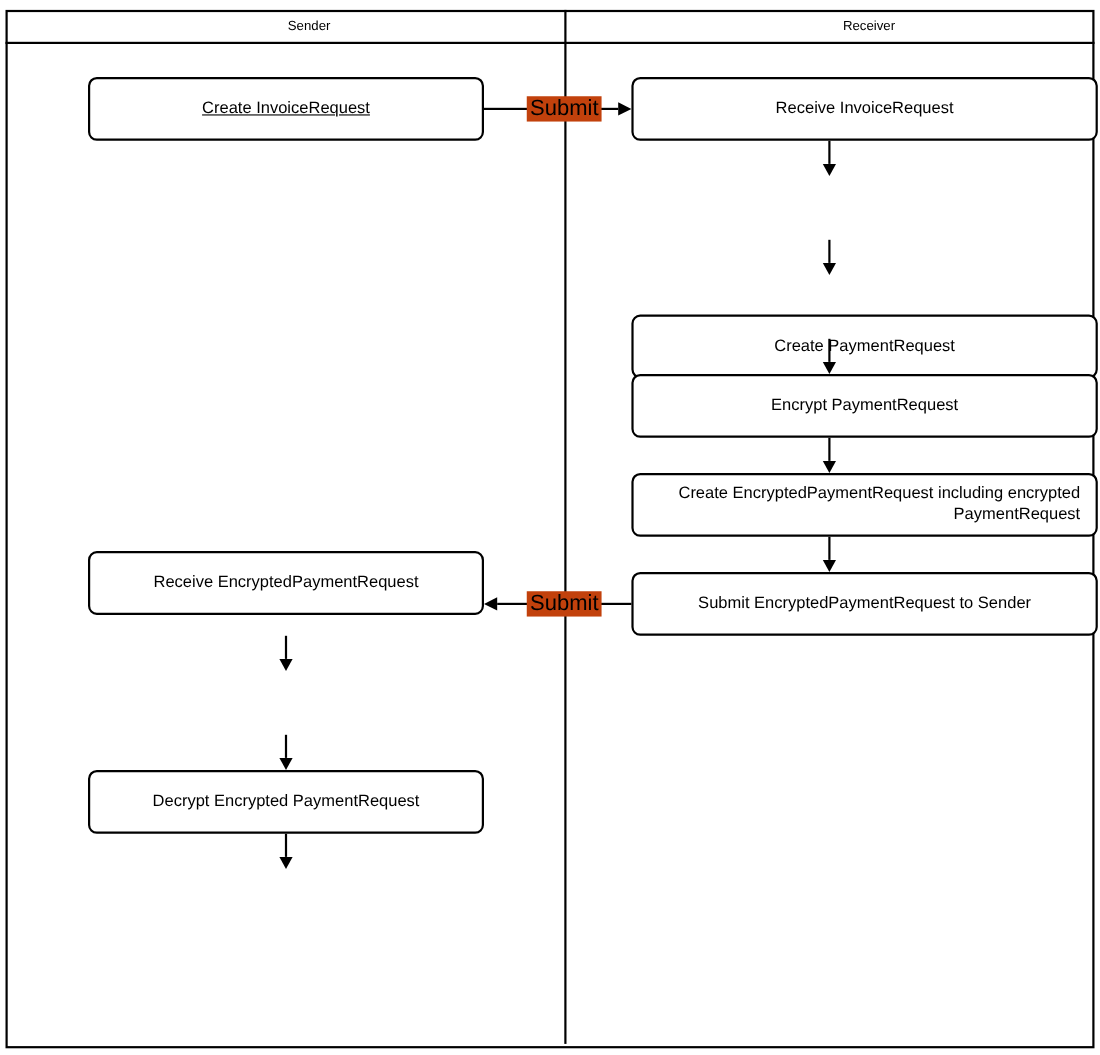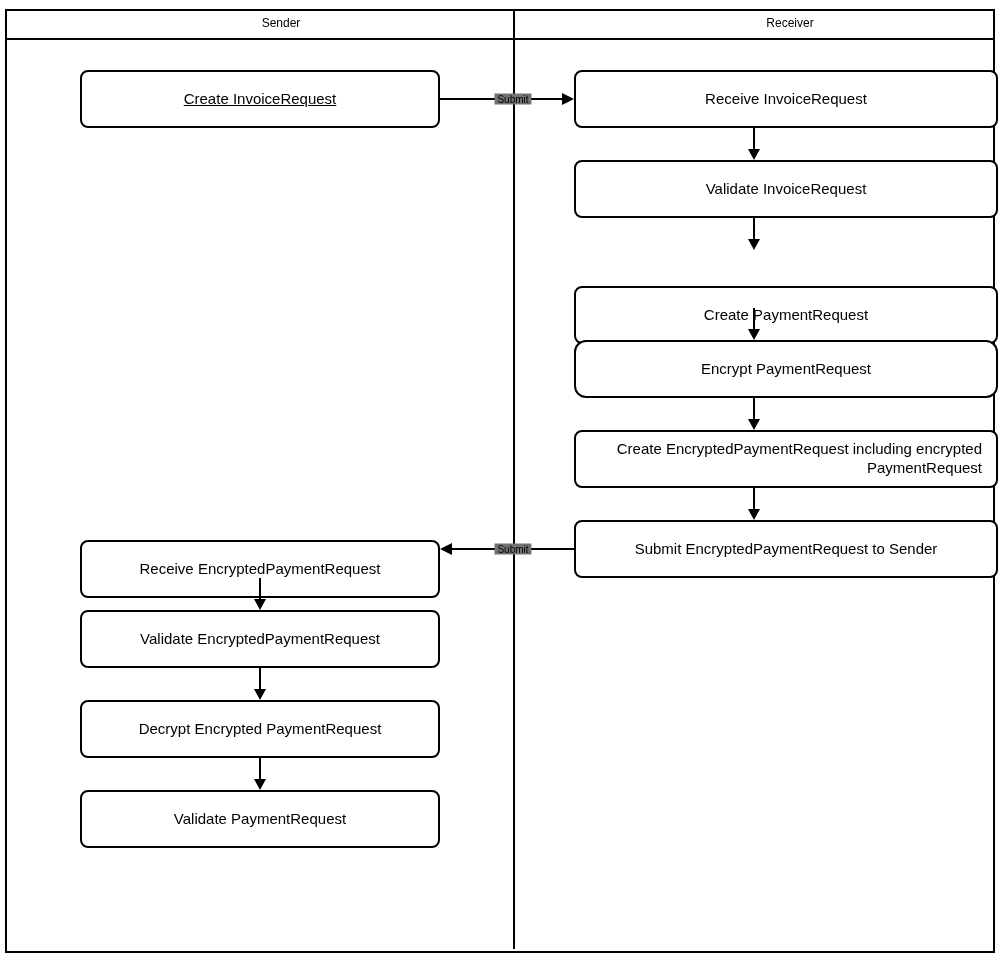--- a/index.html
+++ b/index.html
@@ -54,28 +54,28 @@
     align-items: center;
     justify-content: center;
     text-align: center;
     font-size: 15px;
     line-height: 1.25;
     padding: 2px 14px;
   }
   .lane-s { left: 80px; }
   .lane-r { left: 574px; width: 424px; text-align: right; }
   .s1 { top: 70px; text-decoration: underline; }
-  .s2 { top: 540px; }
+  .s2 { top: 501px; }
   .s3 { top: 610px; }
   .s4 { top: 700px; text-align: right; }
   .s5 { top: 790px; }
   .r1 { top: 70px; }
   .r2 { top: 160px; }
   .r3 { top: 250px; margin-top: 36px; }
-  .r4 { top: 340px; border-radius: 12px; }
+  .r4 { top: 340px; }
   .r5 { top: 430px; }
   .r6 { top: 520px; }
 
   
   .vline {
     position: absolute;
     width: 2px; height: 21px;
     background: #000000;
   }
   .vhead {
@@ -105,46 +105,43 @@
   .hhead-left {
     position: absolute;
     width: 0; height: 0;
     border-top: 6px solid transparent;
     border-bottom: 6px solid transparent;
     border-right: 12px solid #000000;
   }
   .edge-label {
     position: absolute;
     transform: translate(-50%, -50%);
-    background: #737373;
+    background: #c2410c;
     padding: 0 3px;
-    font-size: 10px;
+    font-size: 20px;
     z-index: 5;
     white-space: nowrap;
   }
 </style>
 </head>
 <body>
 
 <div class="canvas">
 
   <div class="frame"></div>
   <div class="lane-divider"></div>
   <div class="header-line"></div>
   <div class="lane-title sender">Sender</div>
   <div class="lane-title receiver">Receiver</div>
 
   <div class="node lane-s s1">Create InvoiceRequest</div>
   <div class="node lane-s s2">Receive EncryptedPaymentRequest</div>
-  <div class="node lane-s s3">Validate EncryptedPaymentRequest</div>
   <div class="node lane-s s4">Decrypt Encrypted PaymentRequest</div>
-  <div class="node lane-s s5">Validate PaymentRequest</div>
 
   <div class="node lane-r r1">Receive InvoiceRequest</div>
-  <div class="node lane-r r2">Validate InvoiceRequest</div>
   <div class="node lane-r r3">Create PaymentRequest</div>
   <div class="node lane-r r4">Encrypt PaymentRequest</div>
   <div class="node lane-r r5">Create EncryptedPaymentRequest including encrypted PaymentRequest</div>
   <div class="node lane-r r6">Submit EncryptedPaymentRequest to Sender</div>
 
   <div class="hline" style="left:440px; top:98px;"></div>
   <div class="hhead-right" style="left:562px; top:93px;"></div>
   <span class="edge-label" style="left:513px; top:99px;">Submit</span>
 
   <div class="vline rvx" style="top:128px;"></div>

